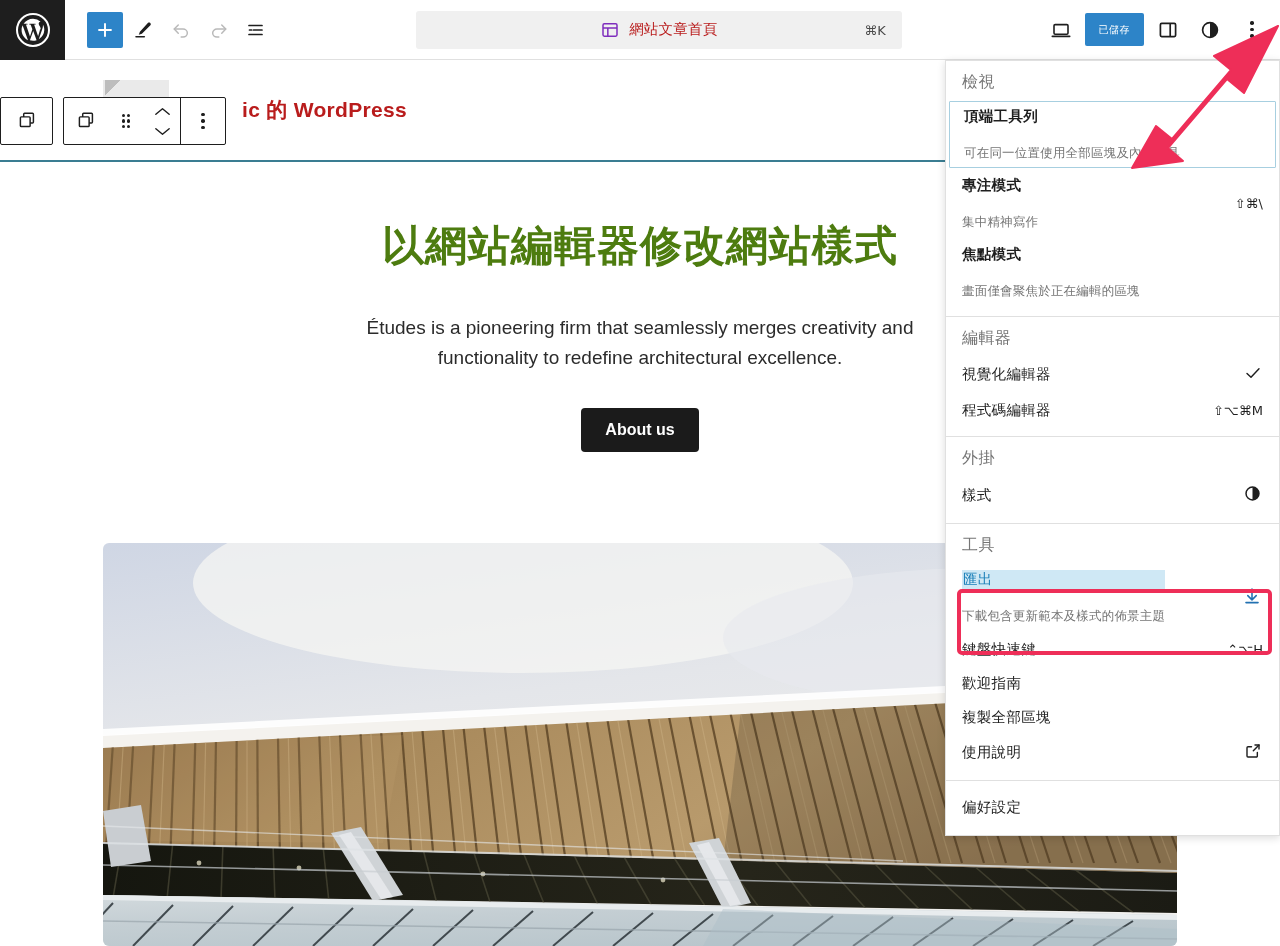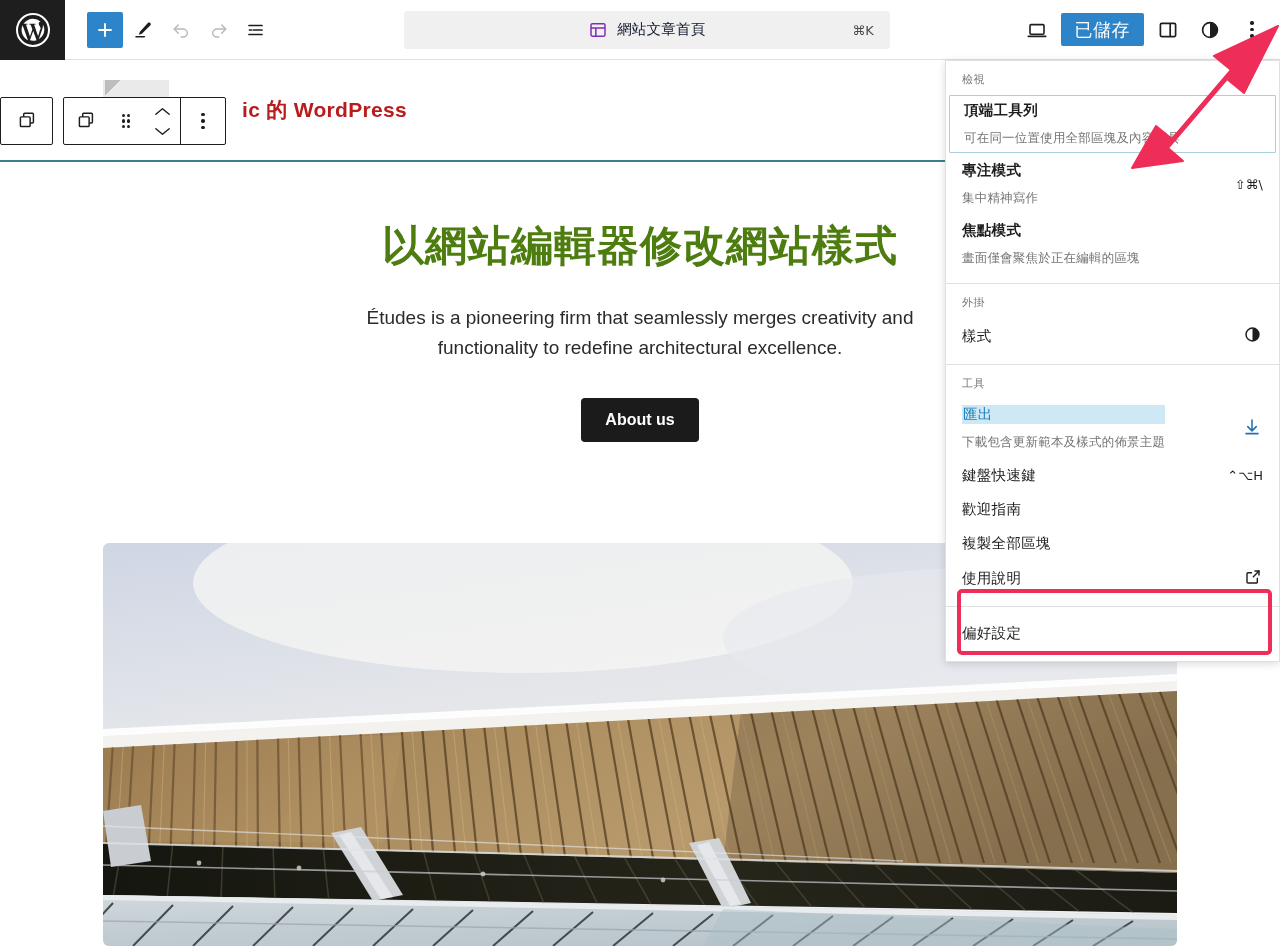--- a/index.html
+++ b/index.html
@@ -93,21 +93,21 @@
     flex: 0 0 auto;
   }
   .command-bar-inner {
     display: flex;
     align-items: center;
     gap: 9px;
   }
   .command-icon { display: flex; align-items: center; color: #7f2ebd; }
   .command-label {
     font-size: 14.5px;
-    color: #0f172a;
+    color: #b91c1c;
     font-weight: 500;
     letter-spacing: 0.2px;
   }
   .command-shortcut {
     position: absolute;
     right: 16px;
     top: 50%;
     transform: translateY(-50%);
     font-size: 13px;
     color: #4a4a4a;
@@ -124,21 +124,21 @@
     flex: 0 0 auto;
   }
 
   .saved-btn {
     background: #2d84c8;
     color: #fff;
     border: none;
     height: 33px;
     padding: 0 14px;
     border-radius: 2px;
-    font-size: 18px;
+    font-size: 10px;
     font-family: "Liberation Sans", sans-serif;
     cursor: pointer;
     letter-spacing: 0.5px;
   }
 
   .kebab-btn {
     width: 36px; height: 36px;
     display: flex; align-items: center; justify-content: center;
     background: transparent; border: none; cursor: pointer;
     padding: 0;
@@ -264,21 +264,21 @@
     text-align: center;
   }
   .post-title {
     font-size: 42px;
     font-weight: 700;
     color: #4d7c0f;
     letter-spacing: 1px;
     line-height: 1.25;
   }
   .post-excerpt {
-    margin: 30px auto 0;
+    margin: 40px auto 0;
     max-width: 600px;
     font-size: 19px;
     line-height: 1.62;
     color: #2b2b2b;
   }
   .about-btn {
     margin-top: 34px;
     display: inline-block;
     background: #1b1b1b;
     color: #fff;
@@ -313,36 +313,36 @@
     border: 1px solid #e0e0e0;
     box-shadow: 0 2px 8px rgba(0,0,0,0.14);
     z-index: 50;
     padding-bottom: 2px;
   }
 
   .menu-group { border-bottom: 1px solid #e0e0e0; padding: 9px 0 9px; }
   .menu-group:last-child { border-bottom: none; }
 
   .menu-group-label {
-    font-size: 11px;
+    font-size: 16px;
     color: #757575;
     padding: 2px 16px 7px;
     letter-spacing: 0.4px;
   }
 
   .menu-item {
     display: flex;
     align-items: center;
     justify-content: space-between;
     padding: 7px 16px;
     cursor: pointer;
     position: relative;
     min-height: 34px;
   }
-  .menu-item-texts { display: flex; flex-direction: column; gap: 10px; }
+  .menu-item-texts { display: flex; flex-direction: column; gap: 19px; }
   .menu-item-title {
     font-size: 14.5px;
     color: #1e1e1e;
     font-weight: 600;
     letter-spacing: 0.3px;
   }
   .menu-item-title.plain { font-weight: 400; }
   .menu-item-desc {
     font-size: 12.5px;
     color: #757575;
@@ -823,20 +823,43 @@
 
       <div class="menu-item">
         <div class="menu-item-texts">
           <span class="menu-item-title">焦點模式</span>
           <span class="menu-item-desc">畫面僅會聚焦於正在編輯的區塊</span>
         </div>
         <div class="menu-item-right"></div>
       </div>
     </div>
 
+    <div class="menu-group">
+      <div class="menu-group-label">編輯器</div>
+
+      <div class="menu-item">
+        <div class="menu-item-texts">
+          <span class="menu-item-title plain">視覺化編輯器</span>
+        </div>
+        <div class="menu-item-right">
+          <span>
+            <svg width="20" height="20" viewBox="0 0 24 24" fill="none">
+              <path d="M4.8 12.6 L9.6 17.2 L19.2 6.8" stroke="#1e1e1e" stroke-width="1.7" stroke-linecap="round" stroke-linejoin="round"></path>
+            </svg>
+          </span>
+        </div>
+      </div>
+
+      <div class="menu-item">
+        <div class="menu-item-texts">
+          <span class="menu-item-title plain">程式碼編輯器</span>
+        </div>
+        <div class="menu-item-right">⇧⌥⌘M</div>
+      </div>
+    </div>
 
     <div class="menu-group">
       <div class="menu-group-label">外掛</div>
 
 
       <div class="menu-item">
         <div class="menu-item-texts">
           <span class="menu-item-title plain">樣式</span>
         </div>
         <div class="menu-item-right">

